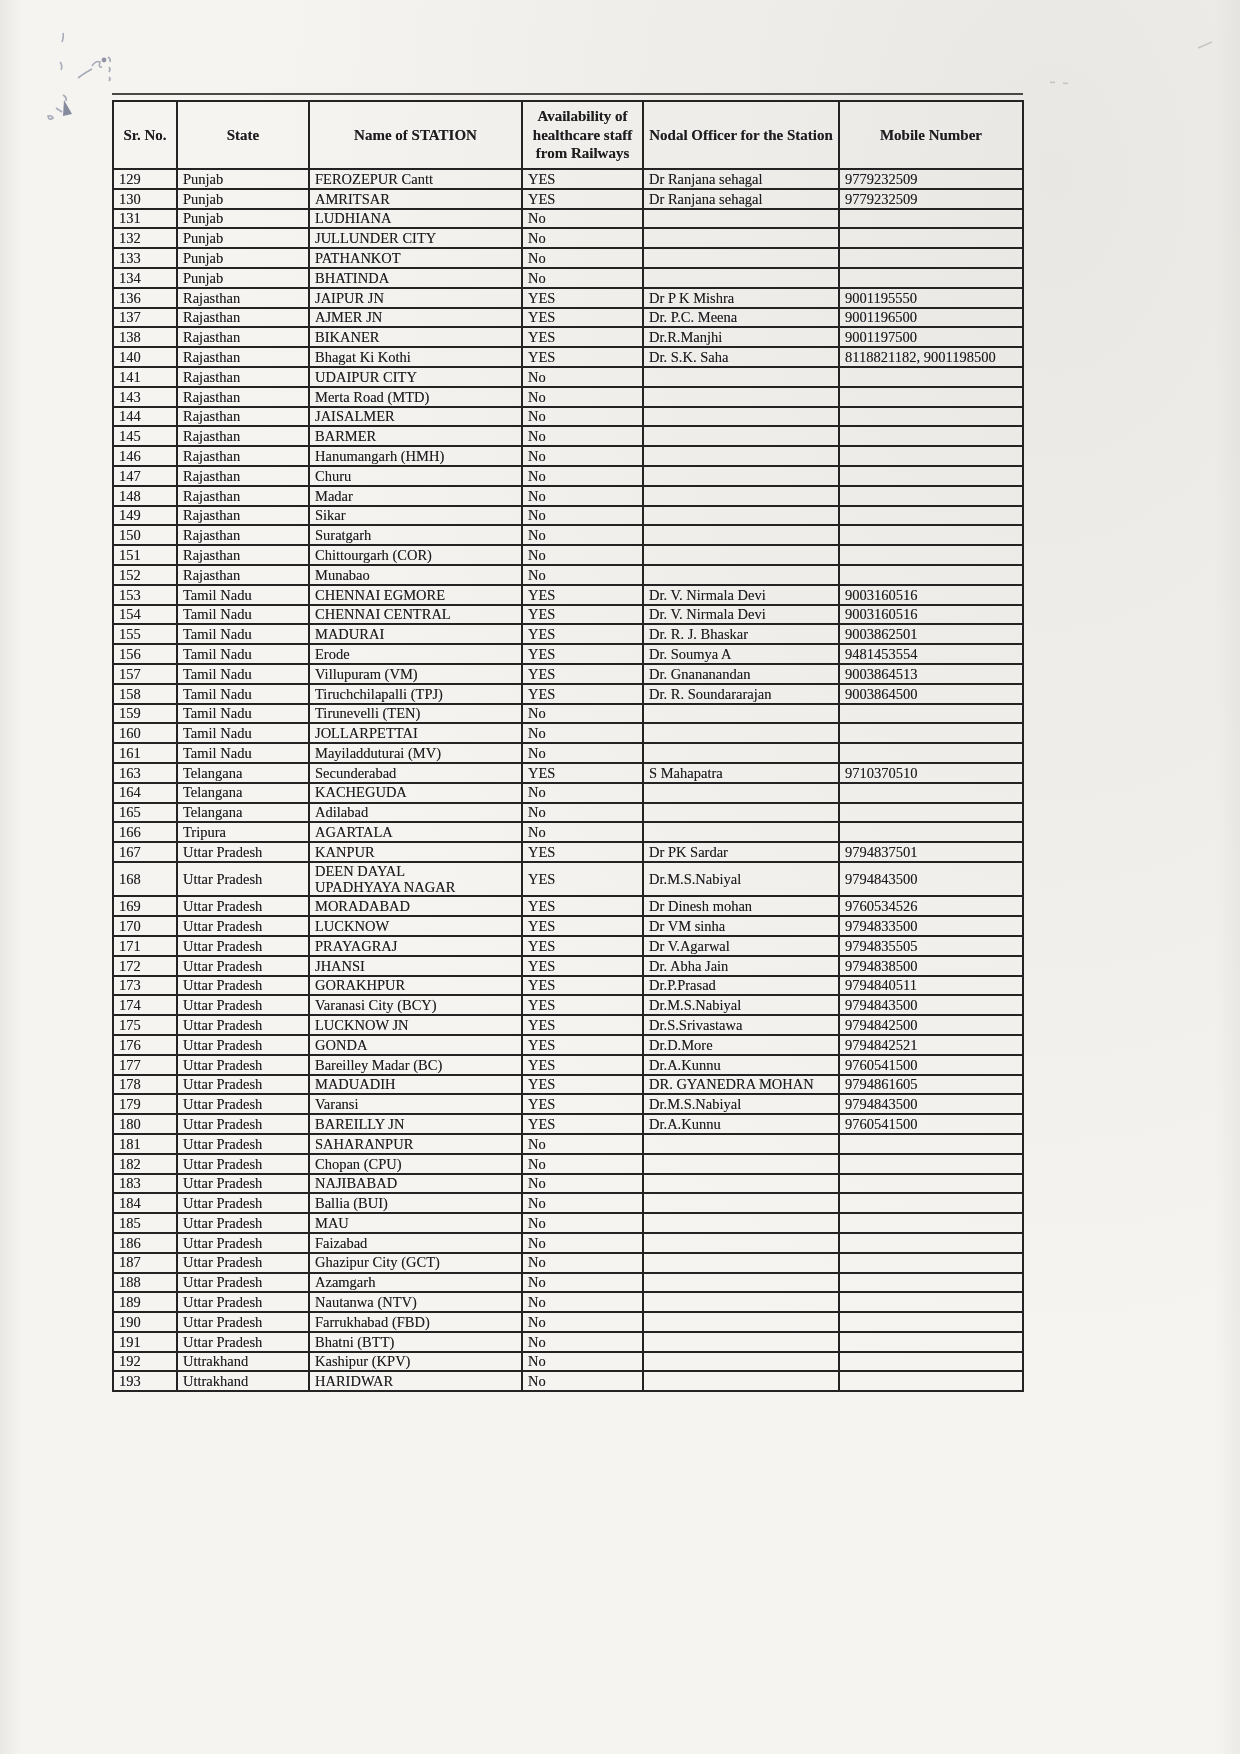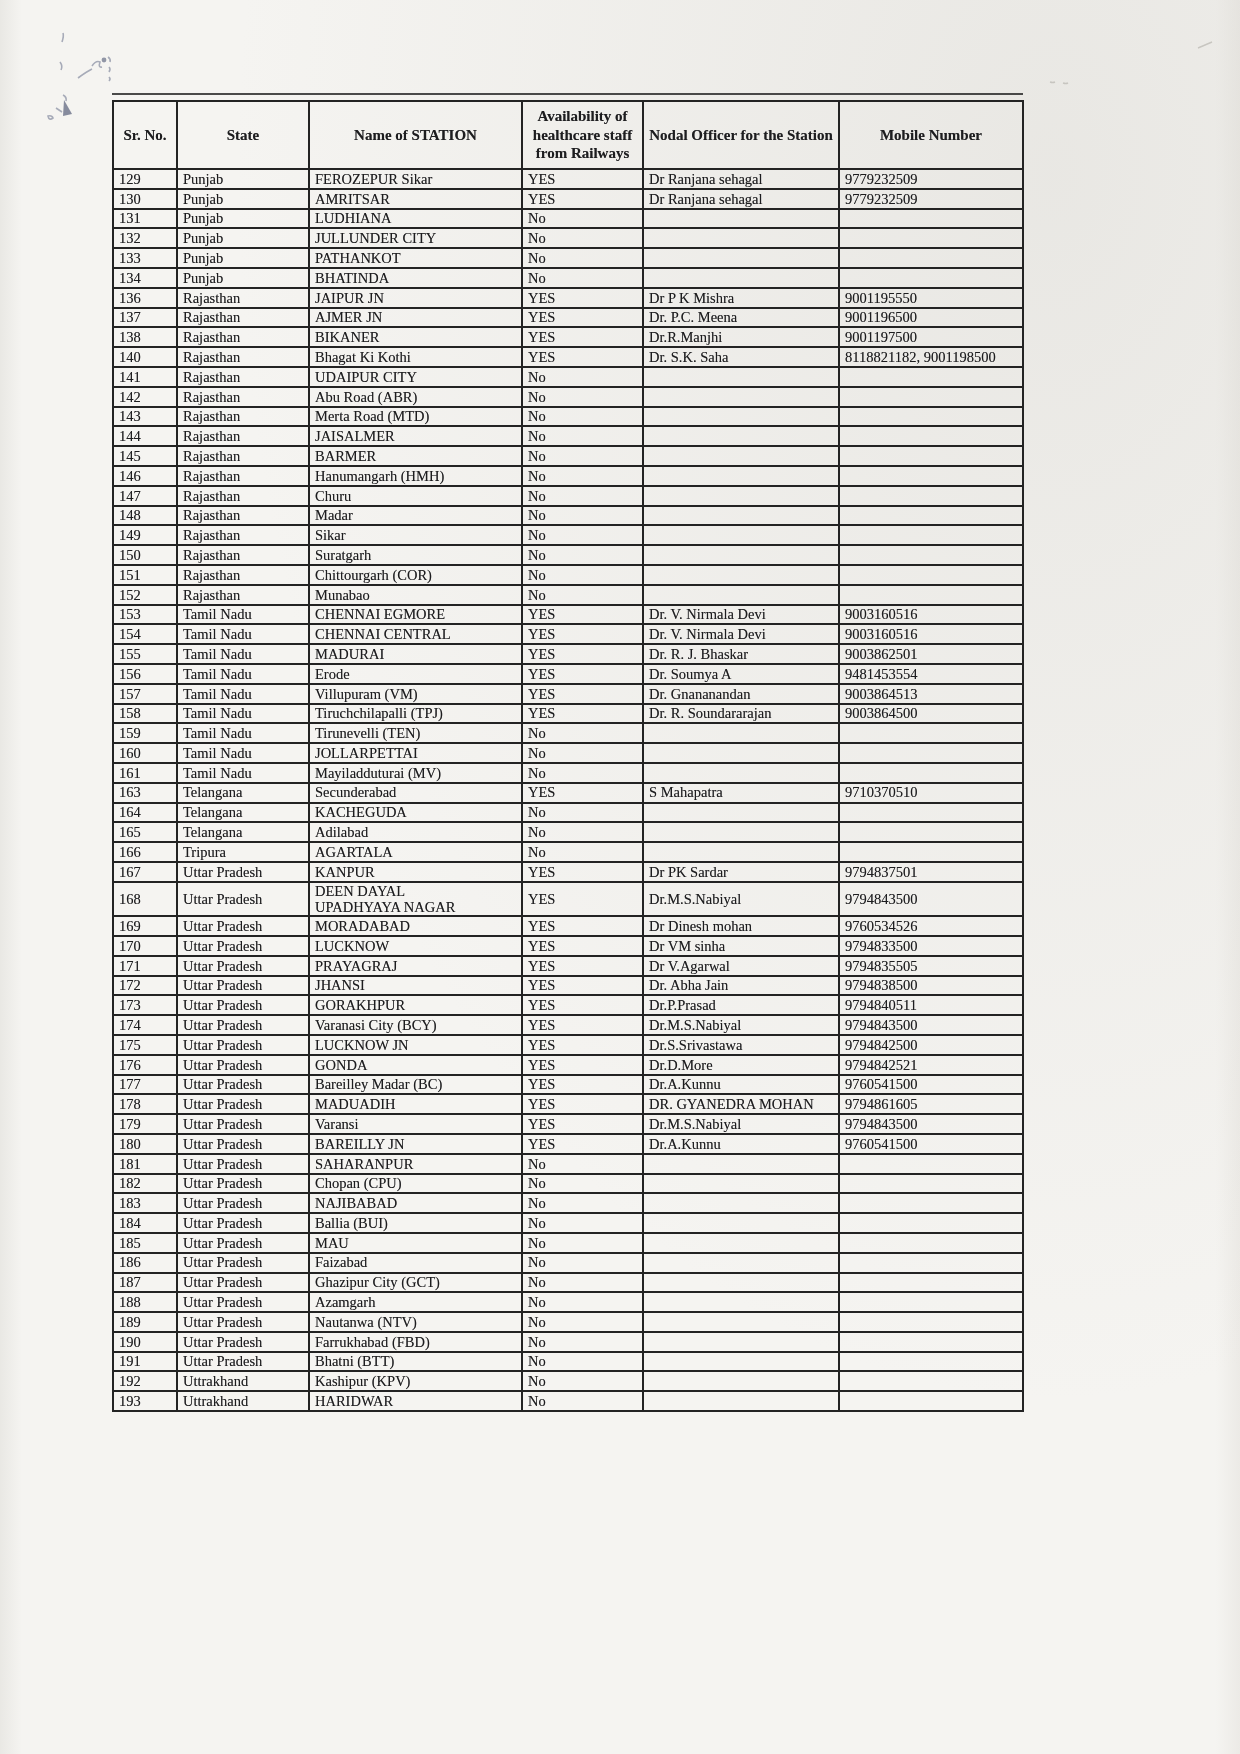--- a/index.html
+++ b/index.html
@@ -84,21 +84,21 @@
         <th>Name of STATION</th>
         <th>Availability of healthcare staff from Railways</th>
         <th>Nodal Officer for the Station</th>
         <th>Mobile Number</th>
       </tr>
     </thead>
     <tbody>
         <tr>
     <td>129</td>
     <td>Punjab</td>
-    <td class="station">FEROZEPUR Sikar</td>
+    <td class="station">FEROZEPUR Cantt</td>
     <td>YES</td>
     <td>Dr Ranjana sehagal</td>
     <td>9779232509</td>
   </tr>
         <tr>
     <td>130</td>
     <td>Punjab</td>
     <td class="station">AMRITSAR</td>
     <td>YES</td>
     <td>Dr Ranjana sehagal</td>
@@ -165,28 +165,20 @@
     <td>Rajasthan</td>
     <td class="station">Bhagat Ki Kothi</td>
     <td>YES</td>
     <td>Dr. S.K. Saha</td>
     <td>8118821182, 9001198500</td>
   </tr>
         <tr>
     <td>141</td>
     <td>Rajasthan</td>
     <td class="station">UDAIPUR CITY</td>
-    <td>No</td>
-    <td></td>
-    <td></td>
-  </tr>
-        <tr>
-    <td>142</td>
-    <td>Rajasthan</td>
-    <td class="station">Abu Road (ABR)</td>
     <td>No</td>
     <td></td>
     <td></td>
   </tr>
         <tr>
     <td>143</td>
     <td>Rajasthan</td>
     <td class="station">Merta Road (MTD)</td>
     <td>No</td>
     <td></td>

